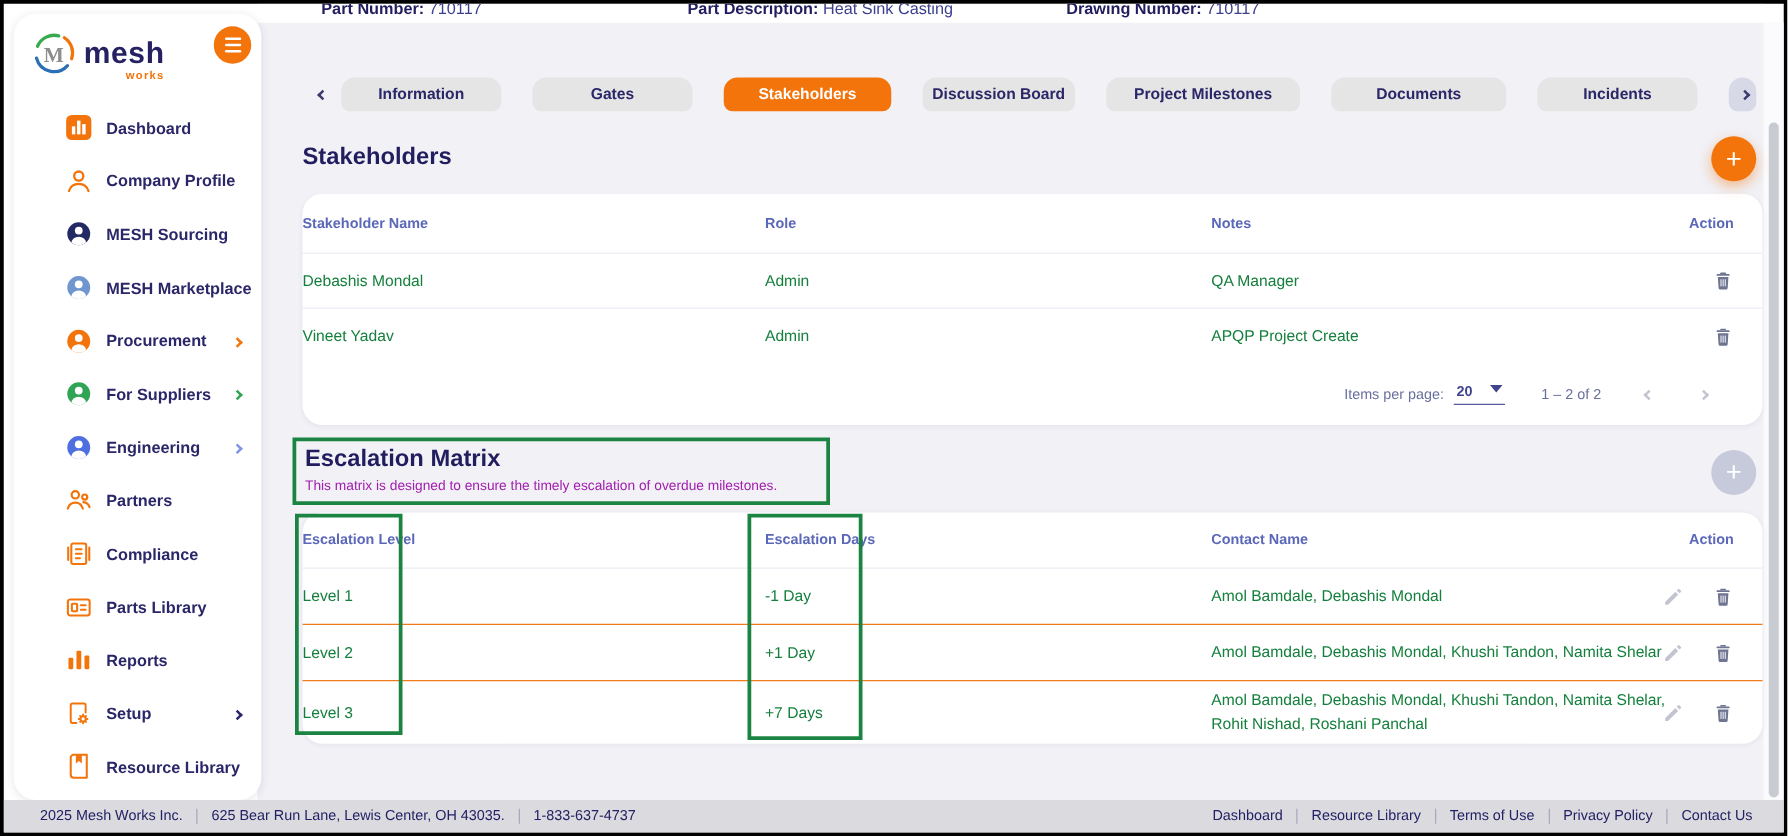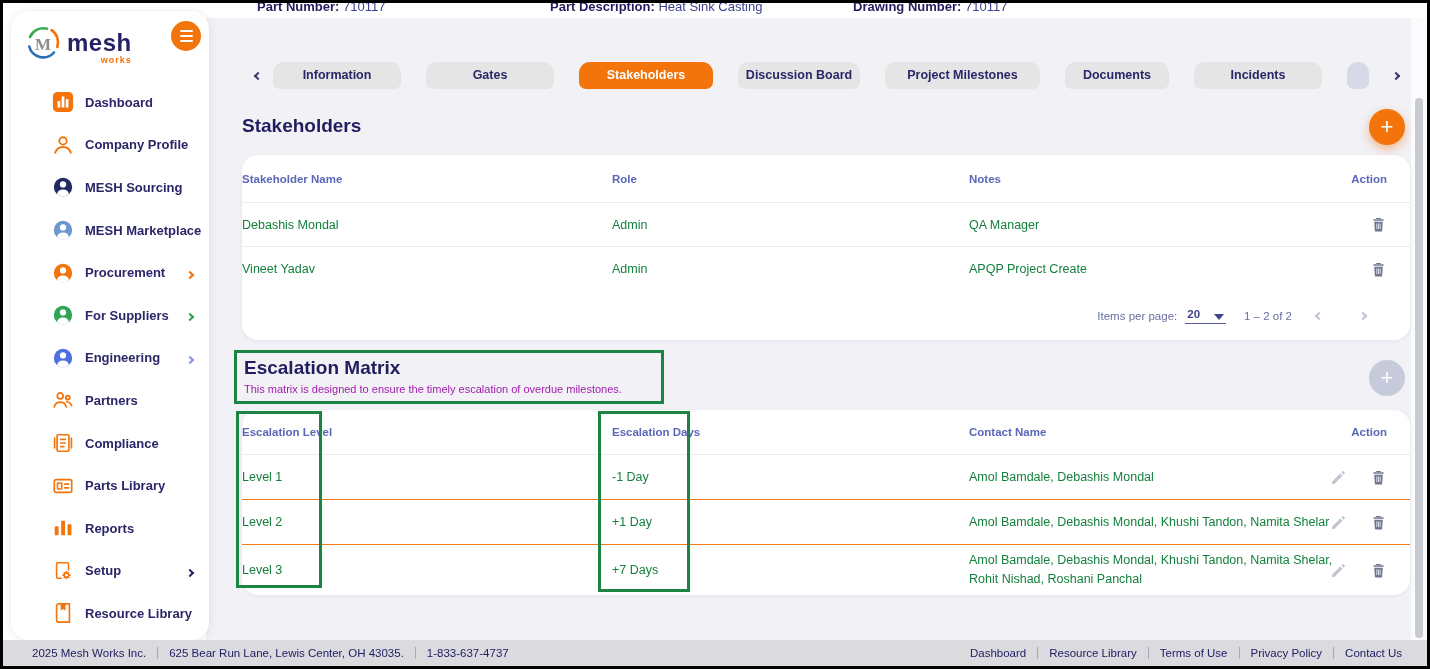--- a/index.html
+++ b/index.html
@@ -67,23 +67,23 @@
   .col-a { left:0; } .col-b { left:370px; } .col-c { left:727px; }
   .col-act { right:23px; text-align:right; }
   .row-sep-grey { border-bottom:1px solid #ebedf3; }
   .row-sep-orange { border-bottom:1px solid #ef7b1a; }
   .actions { position:absolute; right:23px; top:50%; transform:translateY(-50%); display:flex; gap:22px; align-items:center; }
   .icon-btn { width:18px; height:18px; cursor:pointer; display:flex; align-items:center; justify-content:center; }
   .contact-cell { width:385px; line-height:1.5; }
 
   
   .pagination { position:absolute; left:0; right:0; bottom:0; height:49px; display:flex; align-items:center;
-                justify-content:flex-end; padding-right:38px; gap:18px; font-size:11.5px; color:#6a6f9e; }
+                justify-content:flex-end; padding-right:38px; gap:29px; font-size:11.5px; color:#6a6f9e; }
   .ipp { display:flex; align-items:center; gap:8px; }
-  .ipp-select { display:flex; align-items:flex-end; gap:14px; border-bottom:1px solid #565b9c; padding:0 2px 3px 2px; cursor:pointer; color:#3f448c; font-weight:600; }
+  .ipp-select { display:flex; align-items:flex-start; gap:14px; border-bottom:1px solid #565b9c; padding:0 2px 3px 2px; cursor:pointer; color:#3f448c; font-weight:600; }
   .caret-down { width:0; height:0; border-left:5px solid transparent; border-right:5px solid transparent; border-top:6px solid #3f448c; }
   .pg-arrows { display:flex; gap:26px; color:#c2c4d2; }
   .pg-arrows .chev { border-color:#c2c4d2; }
 
   
   .esc-sub { position:absolute; left:241px; top:380px; font-size:11px; color:#a21caf; z-index:3; }
 
   
   .anno { position:absolute; border:3px solid #1b8442; z-index:6; pointer-events:none; background:transparent; }
   #anno-title { left:231px; top:347px; width:430px; height:54px; }
@@ -318,21 +318,21 @@
 
   <div class="tab-arrow" id="tab-arrow-left">
       <span class="chev left"></span>
     </div>
   <div class="tabs">
     <div class="tab" style="width:128px">Information</div>
     <div class="tab" style="width:128px">Gates</div>
     <div class="tab active" style="width:134px">Stakeholders</div>
     <div class="tab" style="width:122px">Discussion Board</div>
     <div class="tab" style="width:155px">Project Milestones</div>
-    <div class="tab" style="width:104px">Documents</div>
+    <div class="tab" style="width:140px">Documents</div>
     <div class="tab" style="width:128px">Incidents</div>
     <div class="tab-stub"></div>
   </div>
   <div class="tab-arrow" id="tab-arrow-right">
       <span class="chev"></span>
     </div>
 
   <div class="sec-title" style="left:239px; top:112px;">Stakeholders</div>
   <button class="add-btn orange" style="left:1366px; top:106px;">+</button>
 

